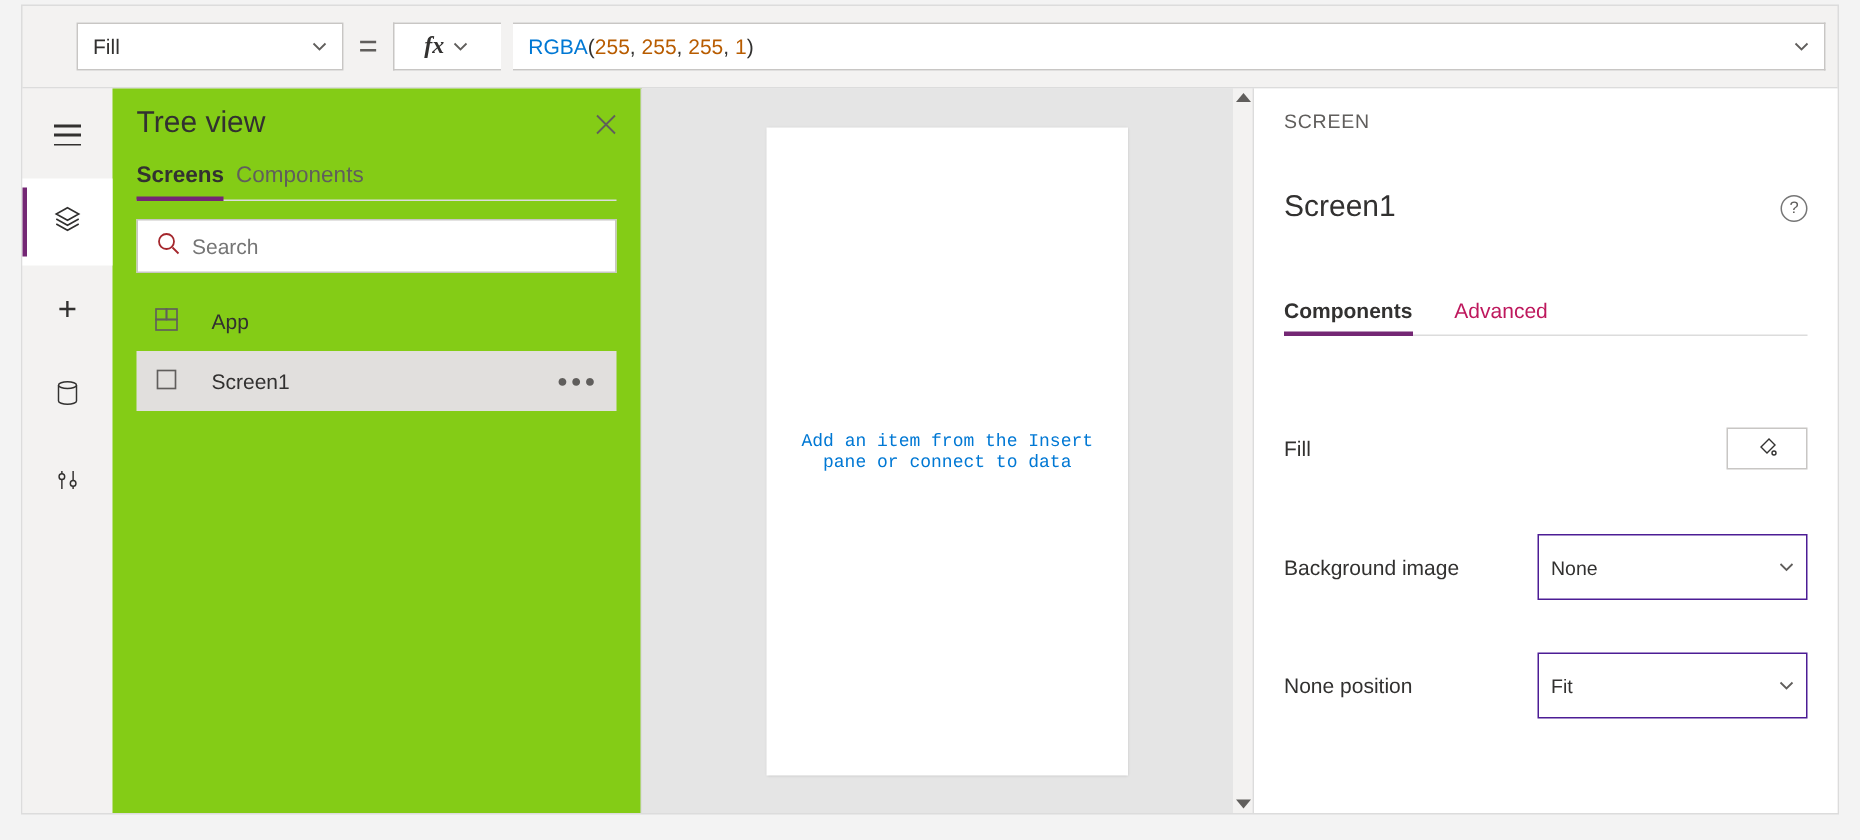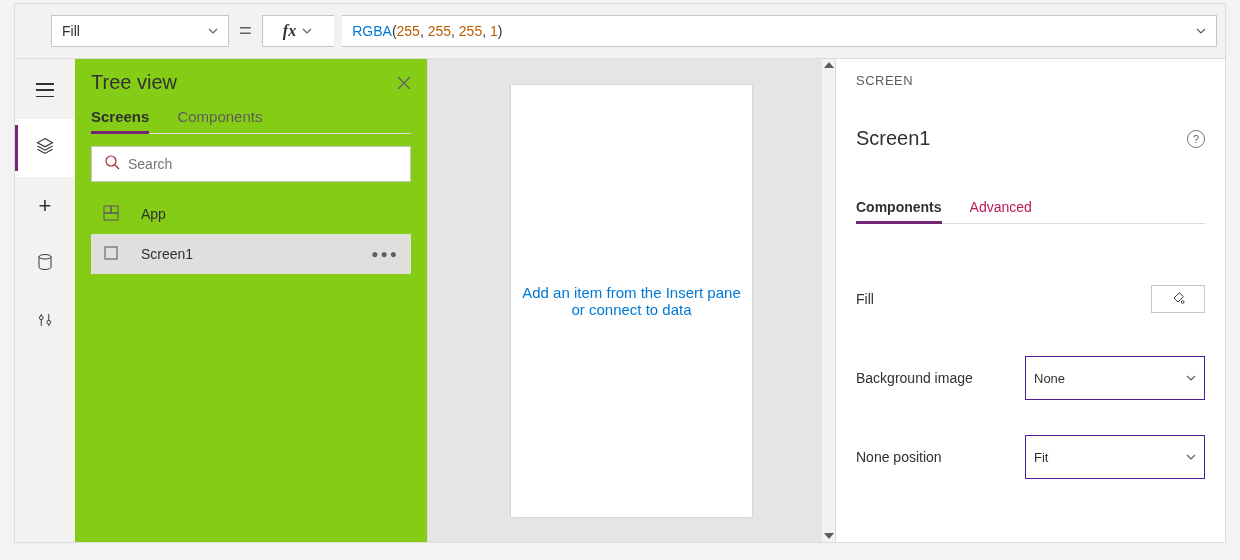--- a/index.html
+++ b/index.html
@@ -22,36 +22,36 @@
 .rail-btn { width: 60px; height: 58px; display: flex; align-items: center; justify-content: center; cursor: pointer; position: relative; color: #605e5c; }
 .rail-btn.active { background: #fff; }
 .rail-btn.active::before { content: ""; position: absolute; left: 0; top: 6px; bottom: 6px; width: 3px; background: #742774; }
 .rail svg, .rail .glyph { color: #323130; }
 .hamburger { width: 18px; height: 14px; display: flex; flex-direction: column; justify-content: space-between; }
 .hamburger span { height: 1.5px; background: #323130; width: 100%; }
 .tree-panel { width: 353px; background: #84cc16; border-right: 1px solid #dcdcdc; padding: 12px 16px; display: flex; flex-direction: column; }
 .tp-head { display: flex; justify-content: space-between; align-items: center; margin-bottom: 14px; }
 .tp-title { font-size: 20px; color: #323130; font-weight: 400; }
 .close-x svg { display: block; }
-.tabs { display: flex; gap: 28px; border-bottom: 1px solid #dcdcdc; margin-bottom: 12px; }
+.tabs { display: flex; gap: 8px; border-bottom: 1px solid #dcdcdc; margin-bottom: 12px; }
 .tab { font-size: 15px; color: #605e5c; padding-bottom: 6px; cursor: pointer; }
 .tab.active { color: #323130; border-bottom: 3px solid #742774; font-weight: 600; margin-bottom: -1px; }
 .search-box { height: 36px; border: 1px solid #c8c6c4; background: #fff; display: flex; align-items: center; padding: 0 12px; gap: 8px; margin-bottom: 12px; }
 .search-box input { border: none; outline: none; flex: 1; font-size: 14px; color: #605e5c; }
 .tree-item { height: 40px; display: flex; align-items: center; gap: 22px; padding: 0 12px; font-size: 14px; color: #323130; cursor: pointer; }
 .tree-item.selected { background: #e1dfdd; }
 .tree-item .spacer { flex: 1; }
 .dots { letter-spacing: 2px; color: #605e5c; font-size: 12px; }
 .canvas-area { flex: 1; background: #e5e5e5; display: flex; align-items: center; justify-content: center; position: relative; border-right: 1px solid #dcdcdc; }
 .scrollbar { position: absolute; right: 0; top: 0; bottom: 0; width: 13px; background: #f3f2f1; display: flex; flex-direction: column; justify-content: space-between; align-items: center; }
 .sb-arrow { width: 0; height: 0; border-left: 5px solid transparent; border-right: 5px solid transparent; }
 .sb-up { border-bottom: 6px solid #605e5c; margin-top: 3px; }
 .sb-down { border-top: 6px solid #605e5c; margin-bottom: 3px; }
 .phone-canvas { width: 241px; height: 432px; background: #fff; box-shadow: 0 0 2px rgba(0,0,0,.2); display: flex; align-items: center; justify-content: center; padding: 10px; text-align: center; }
-.hint { font-size: 15px; color: #0078d4; }
+.hint { font-size: 12px; color: #0078d4; font-family: Liberation Mono, monospace; }
 .prop-panel { width: 389px; background: #fff; display: flex; flex-direction: column; padding: 14px 20px; gap: 39px; }
 .pp-over { font-size: 13px; color: #605e5c; letter-spacing: .5px; }
 .pp-title-row { display: flex; align-items: center; justify-content: space-between; margin-bottom: 10px; }
 .pp-title { font-size: 20px; color: #323130; }
 .help-circle { width: 18px; height: 18px; border: 1px solid #767676; border-radius: 50%; display: flex; align-items: center; justify-content: center; font-size: 11px; color: #605e5c; cursor: pointer; }
 .pp-tabs { display: flex; gap: 28px; border-bottom: 1px solid #dcdcdc; margin-bottom: 16px; }
 .pp-tab { font-size: 14px; padding-bottom: 6px; cursor: pointer; color: #be185d; }
 .pp-tab.active { color: #323130; font-weight: 600; border-bottom: 3px solid #742774; margin-bottom: -1px; }
 .prop-row { display: flex; align-items: center; justify-content: space-between; height: 40px; font-size: 14px; color: #323130; }
 .prop-row .label { flex: 1; }

